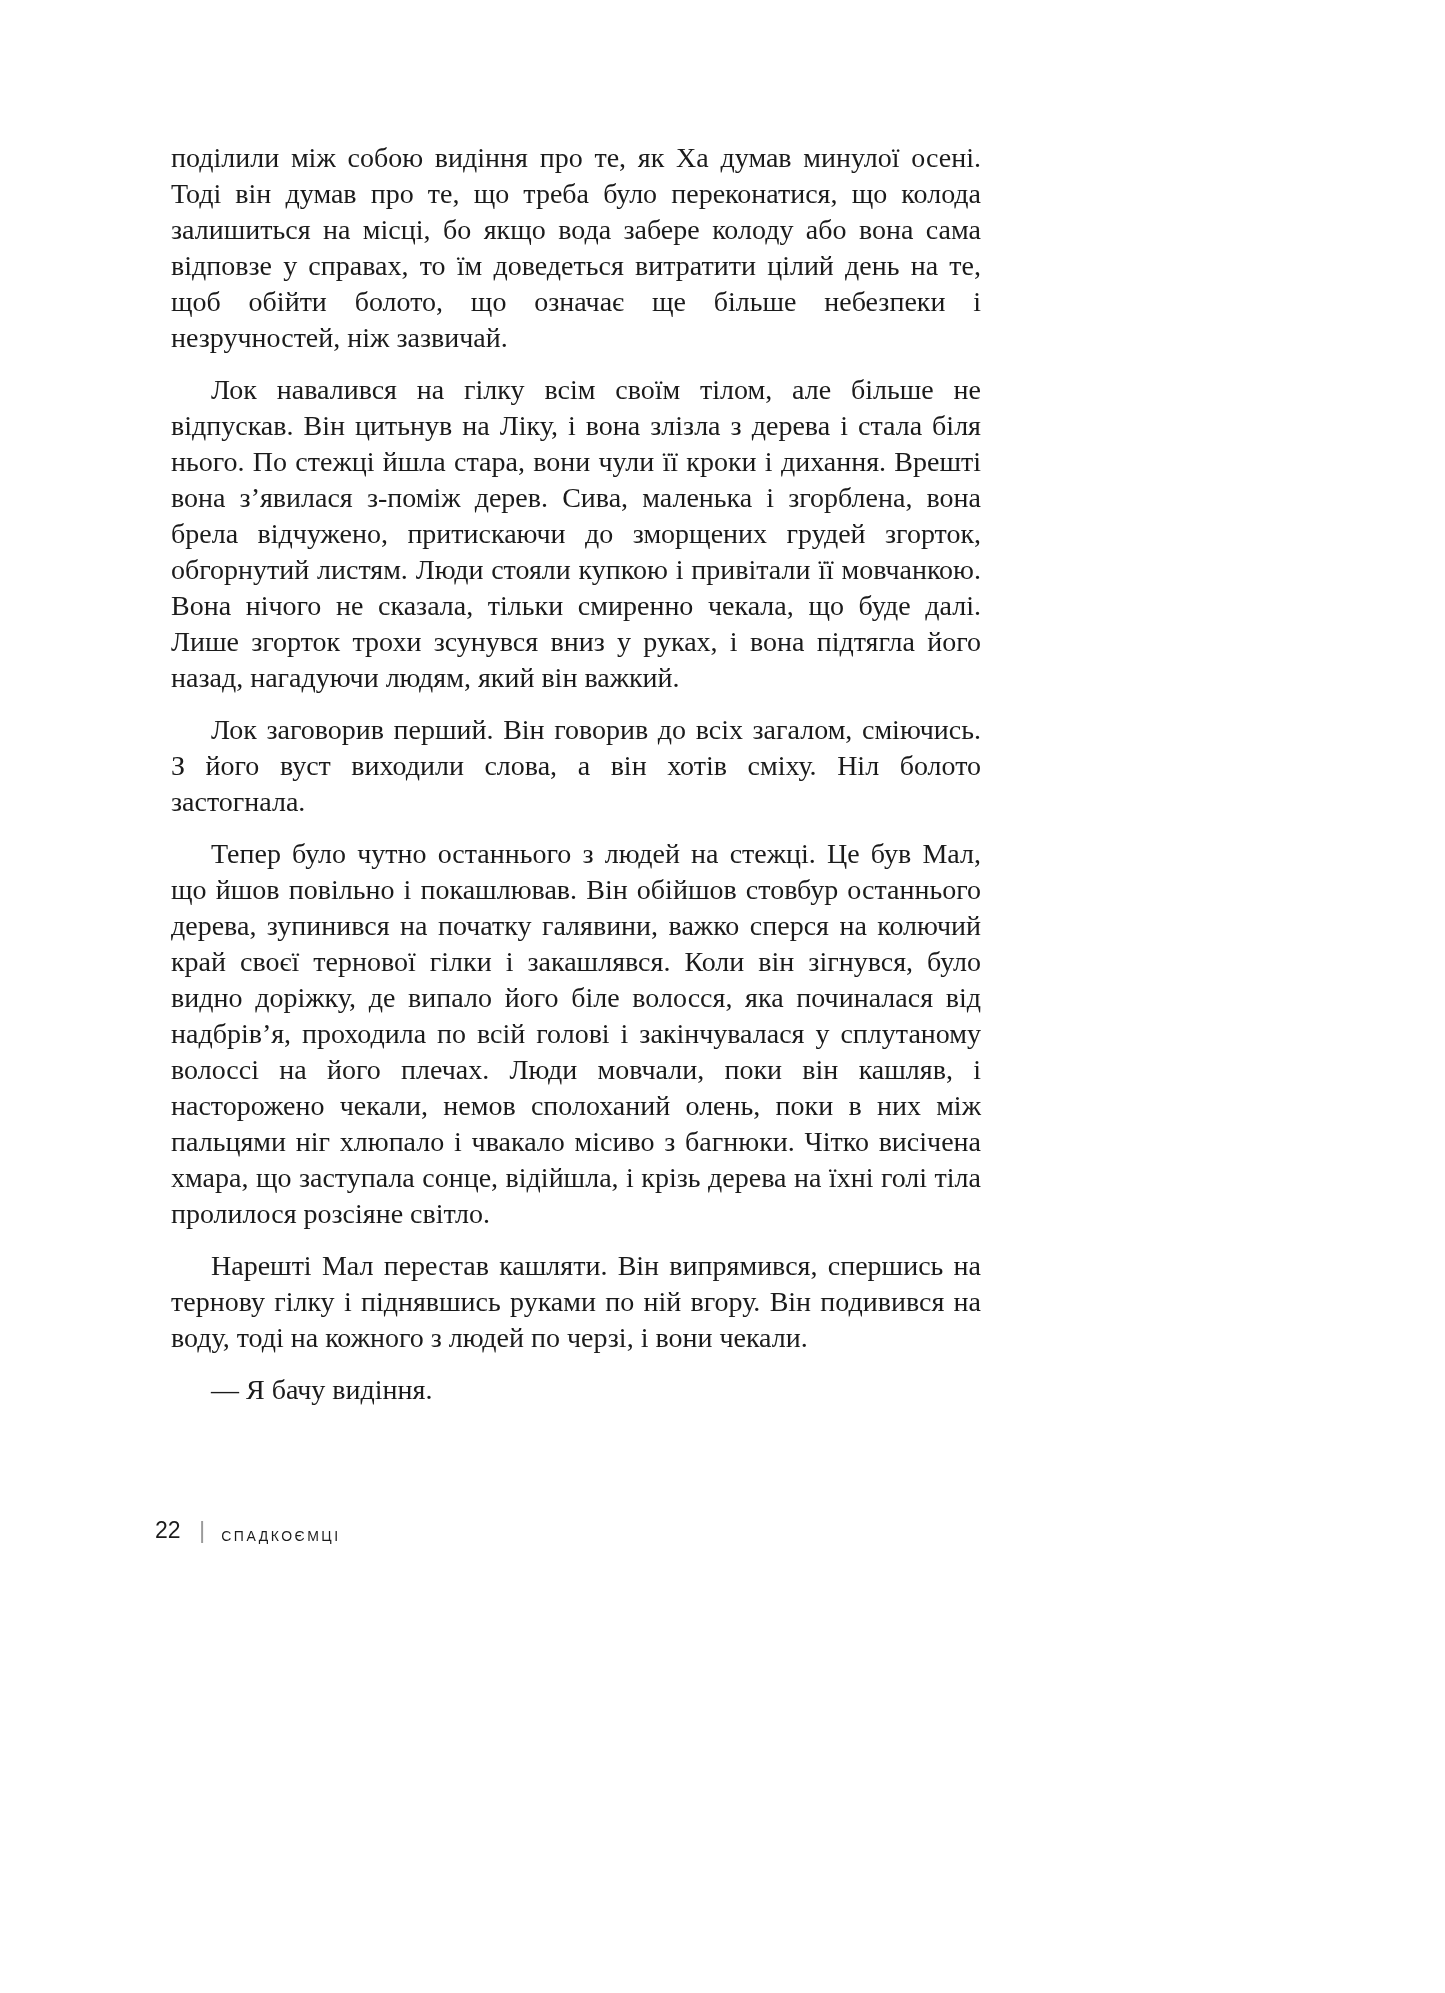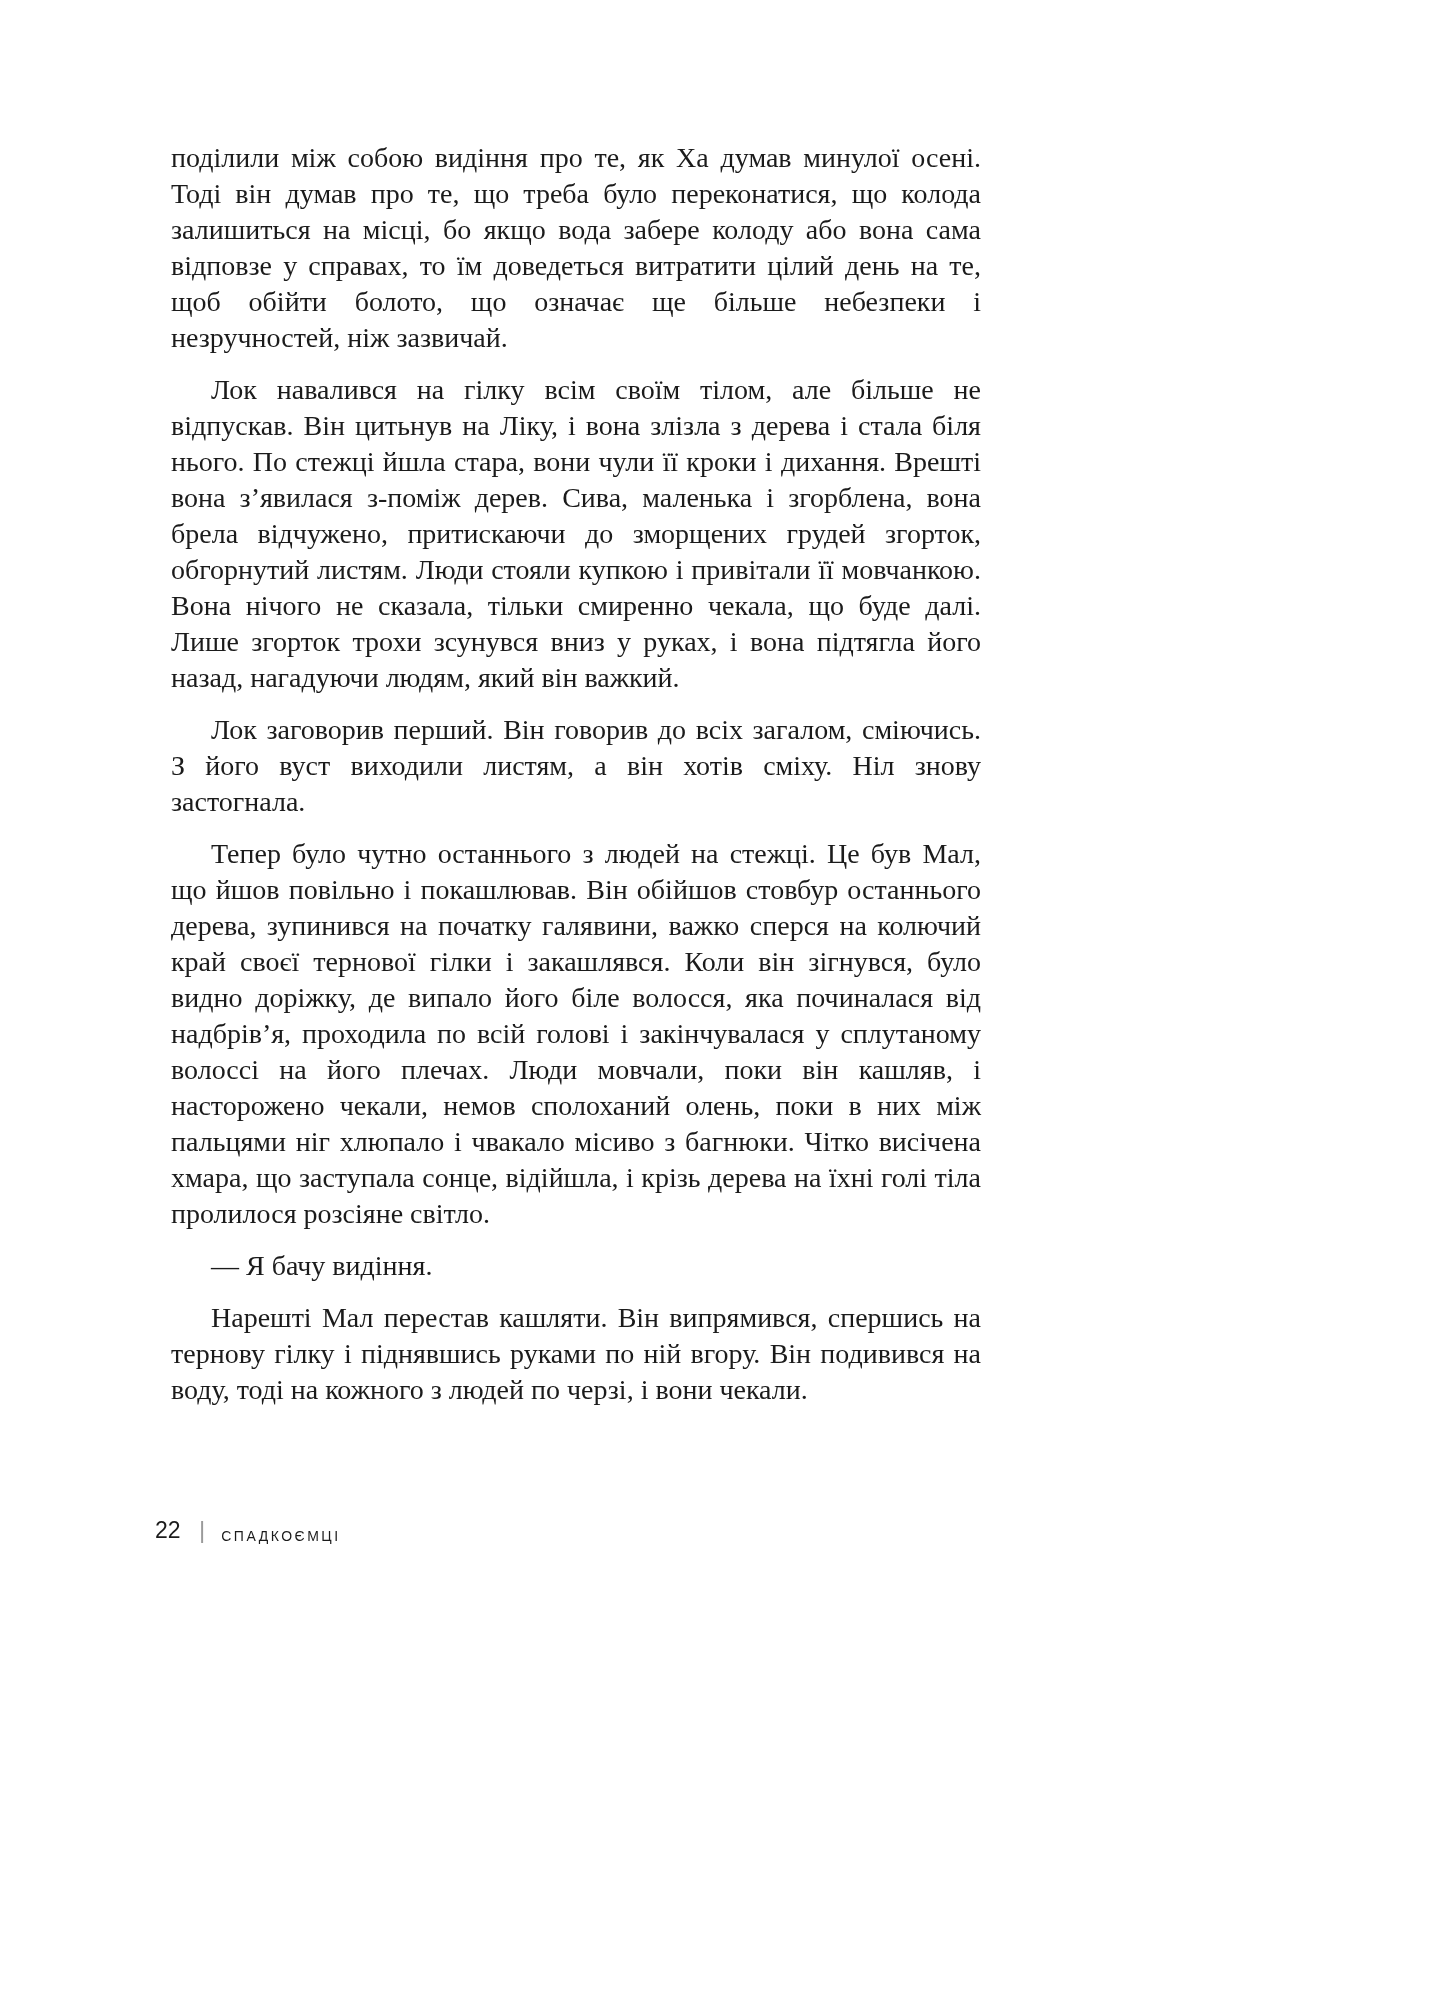--- a/index.html
+++ b/index.html
@@ -63,24 +63,24 @@
   }
 </style>
 </head>
 <body>
 
 <div class="page">
 
   <main class="text-block">
     <p class="continuation">поділили між собою видіння про те, як Ха думав минулої осені. Тоді він думав про те, що треба було переконатися, що колода залишиться на місці, бо якщо вода забере колоду або вона сама відповзе у справах, то їм доведеться витратити цілий день на те, щоб обійти болото, що означає ще більше небезпеки і незручностей, ніж зазвичай.</p>
     <p>Лок навалився на гілку всім своїм тілом, але більше не відпускав. Він цитьнув на Ліку, і вона злізла з дерева і стала біля нього. По стежці йшла стара, вони чули її кроки і дихання. Врешті вона з’явилася з-поміж дерев. Сива, маленька і згорблена, вона брела відчужено, притискаючи до зморщених грудей згорток, обгорнутий листям. Люди стояли купкою і привітали її мовчанкою. Вона нічого не сказала, тільки смиренно чекала, що буде далі. Лише згорток трохи зсунувся вниз у руках, і вона підтягла його назад, нагадуючи людям, який він важкий.</p>
-    <p>Лок заговорив перший. Він говорив до всіх загалом, сміючись. З його вуст виходили листям, а він хотів сміху. Ніл знову застогнала.</p>
+    <p>Лок заговорив перший. Він говорив до всіх загалом, сміючись. З його вуст виходили слова, а він хотів сміху. Ніл болото застогнала.</p>
     <p>Тепер було чутно останнього з людей на стежці. Це був Мал, що йшов повільно і покашлював. Він обійшов стовбур останнього дерева, зупинився на початку галявини, важко сперся на колючий край своєї тернової гілки і закашлявся. Коли він зігнувся, було видно доріжку, де випало його біле волосся, яка починалася від надбрів’я, проходила по всій голові і закінчувалася у сплутаному волоссі на його плечах. Люди мовчали, поки він кашляв, і насторожено чекали, немов сполоханий олень, поки в них між пальцями ніг хлюпало і чвакало місиво з багнюки. Чітко висічена хмара, що заступала сонце, відійшла, і крізь дерева на їхні голі тіла пролилося розсіяне світло.</p>
+    <p>Нарешті Мал перестав кашляти. Він випрямився, спершись на тернову гілку і піднявшись руками по ній вгору. Він подивився на воду, тоді на кожного з людей по черзі, і вони чекали.</p>
     <p>— Я бачу видіння.</p>
-    <p>Нарешті Мал перестав кашляти. Він випрямився, спершись на тернову гілку і піднявшись руками по ній вгору. Він подивився на воду, тоді на кожного з людей по черзі, і вони чекали.</p>
   </main>
 
   <footer class="page-footer">
     <span class="page-number">22</span>
     <span class="footer-separator">|</span>
     <span class="running-title">СПАДКОЄМЦІ</span>
   </footer>
 
 </div>
 

